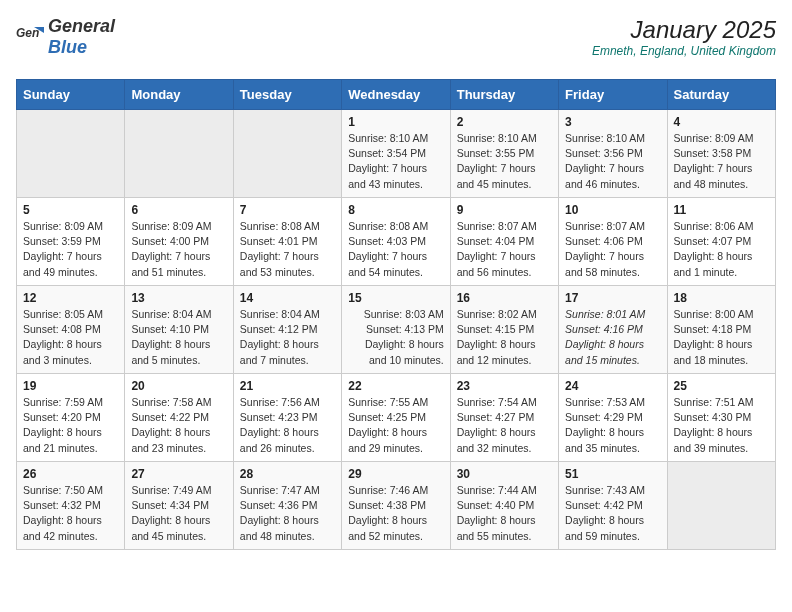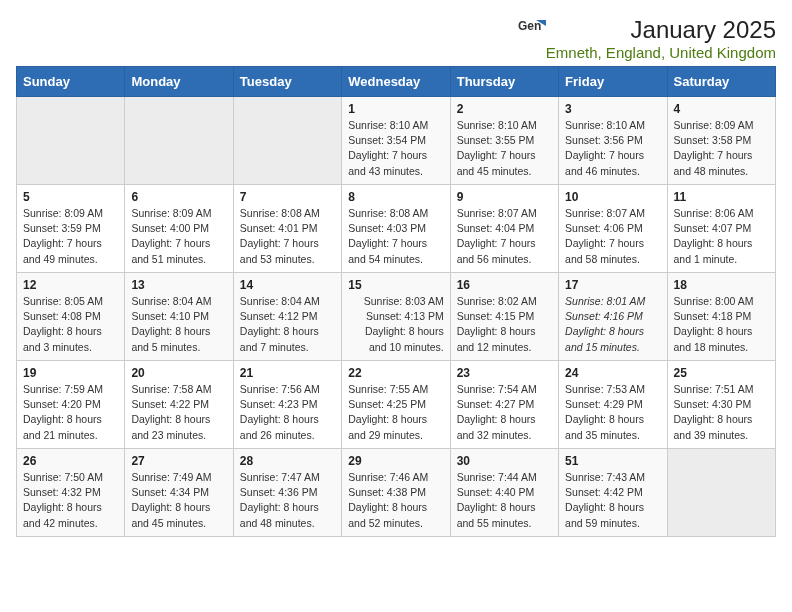--- a/index.html
+++ b/index.html
@@ -6,22 +6,23 @@
     body {
       font-family: Arial, sans-serif;
       background: #fff;
       width: 792px;
       min-height: 612px;
       padding: 16px;
     }
     .header-area {
       display: flex;
       align-items: flex-start;
-      justify-content: flex-end;
-      margin-bottom: 5px;
+      justify-content: space-between;
+      margin-bottom: 21px;
+      font-style: italic;
     }
     .logo {
       display: flex;
       align-items: center;
       gap: 4px;
     }
     .logo-text-general {
       font-size: 18px;
       font-weight: bold;
       color: #333;
@@ -37,22 +38,22 @@
     }
     .title-area {
       text-align: right;
     }
     .calendar-title {
       font-size: 24px;
       font-weight: normal;
       color: #222;
     }
     .calendar-subtitle {
-      font-size: 15px;
-      color: #4d7c0f;
+      font-size: 12px;
+      color: #0f766e;
     }
     table {
       width: 100%;
       border-collapse: collapse;
       border: 1px solid #ccc;
     }
     thead tr th {
       background-color: #2e6db4;
       color: #fff;
       font-size: 13px;
@@ -90,20 +91,24 @@
   </style>
 </head>
 <body>
 
 <div class="header-area">
   <div class="logo">
     <svg class="logo-icon" viewBox="0 0 28 28">
       <text x="0" y="14" font-size="12" font-weight="bold" fill="#333">Gen</text>
       <polygon points="18,4 28,10 28,4" fill="#2e6db4"></polygon>
     </svg>
+    <div>
+      <span class="logo-text-general">General</span><br>
+      <span class="logo-text-blue">Blue</span>
+    </div>
   </div>
   <div class="title-area">
     <div class="calendar-title">January 2025</div>
     <div class="calendar-subtitle">Emneth, England, United Kingdom</div>
   </div>
 </div>
 
 <table>
   <thead>
     <tr id="header-row">

